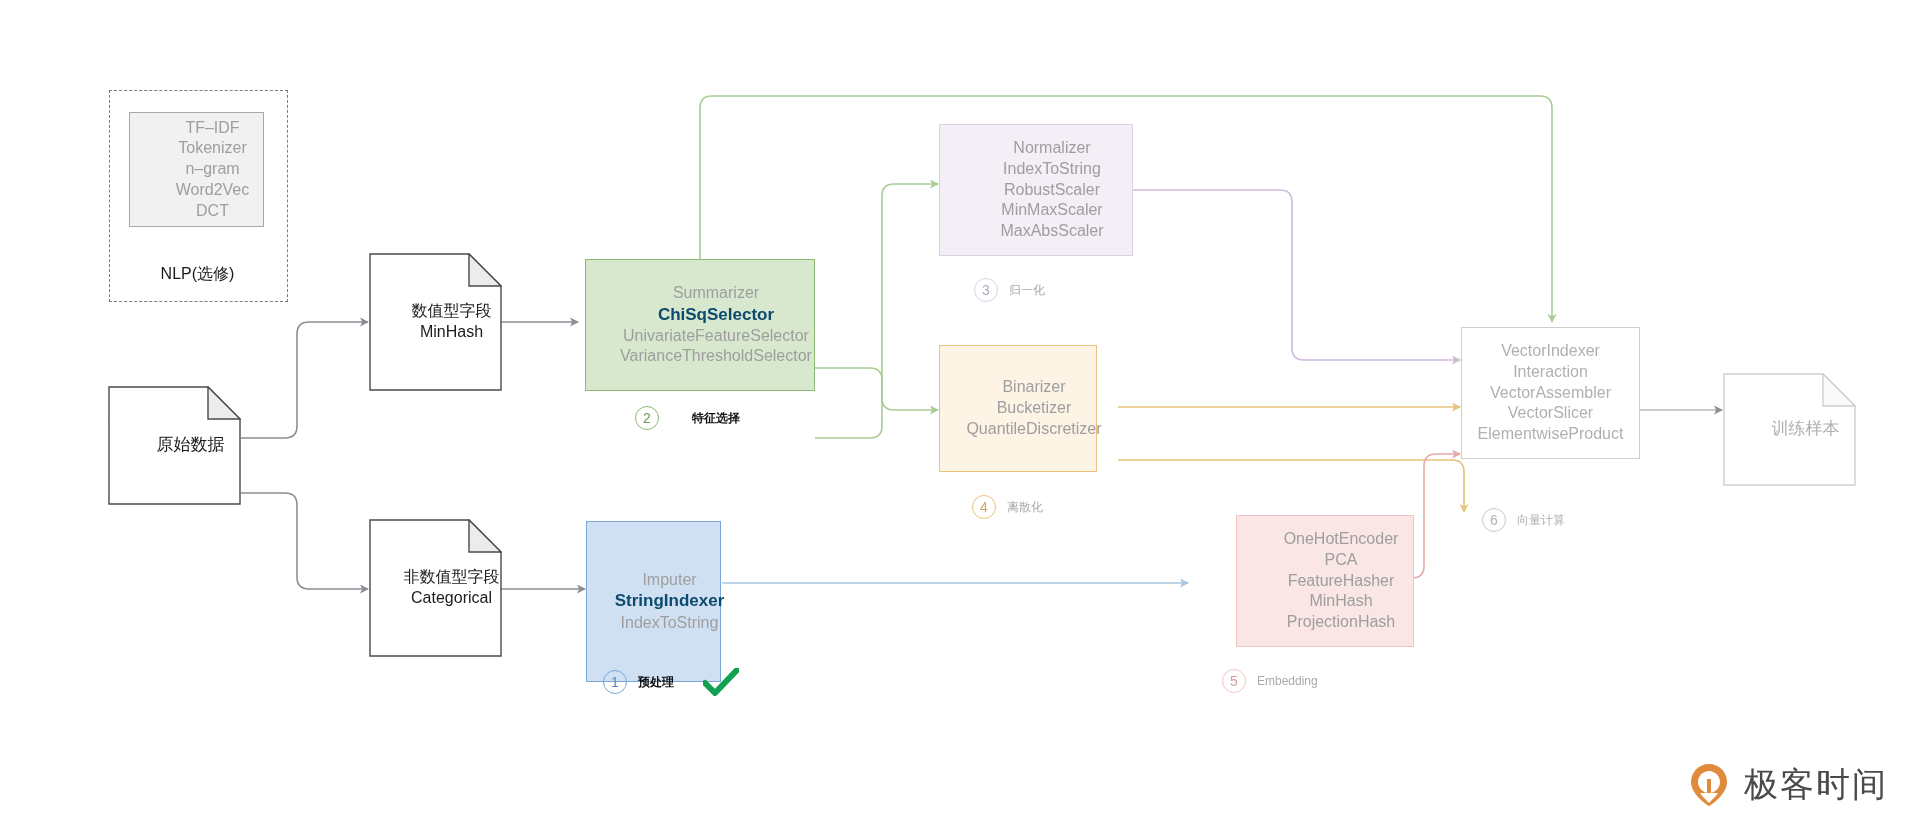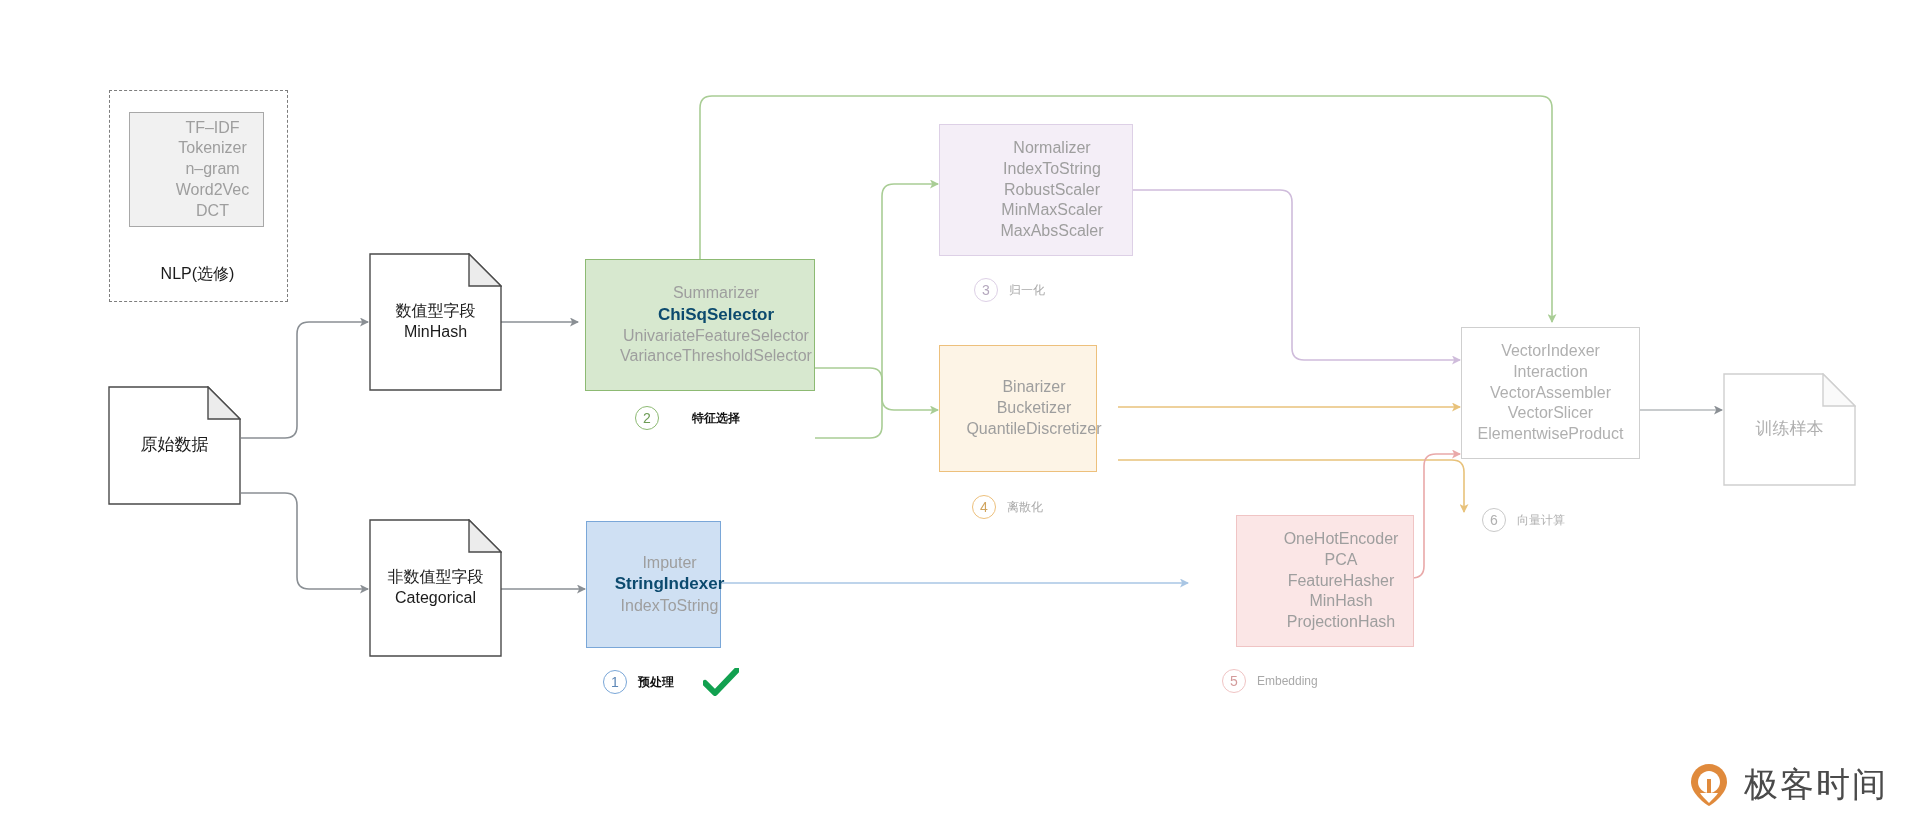--- a/index.html
+++ b/index.html
@@ -14,21 +14,21 @@
 
   .box-green{background:#d7e8cf;border:1px solid #8dba73;}
   .box-purple{background:#f4eef7;border:1px solid #ddd0e6;}
   .box-orange{background:#fdf4e6;border:1px solid #edc07c;}
   .box-pink{background:#fbe6e6;border:1px solid #f0c4c4;}
   .box-blue{background:#cfe0f3;border:1px solid #7aa7d8;}
   .box-grey{background:#f1f1f1;border:1px solid #a8a8a8;}
   .box-lightgrey{border:1px solid #cfcfcf;background:#fff;}
 
   
-  .doc{position:absolute;}
+  .doc{position:absolute;padding-left:32px;}
   .doc .docsvg{position:absolute;left:0;top:0;}
   .doc .doclabel{position:absolute;left:0;top:0;width:100%;height:100%;
         display:flex;align-items:center;justify-content:center;text-align:center;
         line-height:1.30;}
 
   
   .t-dim{color:#9e9e9e;padding-left:32px;}
   .t-dim2{color:#b0b0b0;}
   .t-dark{color:#1b1b1b;}
   .t-strong{color:#0c4a6e;font-weight:bold;}
@@ -203,21 +203,21 @@
   </div>
 
   <div class="node box-orange stack fs16 t-dim" style="left:939px;top:345px;width:158px;height:127px;">
     <div>
       <div>Binarizer</div>
       <div>Bucketizer</div>
       <div>QuantileDiscretizer</div>
     </div>
   </div>
 
-  <div class="node box-blue stack fs16 t-dim" style="left:586px;top:521px;width:135px;height:127px;">
+  <div class="node box-blue stack fs16 t-dim" style="left:586px;top:521px;width:135px;height:161px;">
     <div>
       <div>Imputer</div>
       <div class="t-strong fs17">StringIndexer</div>
       <div>IndexToString</div>
     </div>
   </div>
 
   <div class="node box-pink stack fs16 t-dim" style="left:1200px;top:515px;width:178px;height:132px;margin-left:36px;">
     <div>
       <div>OneHotEncoder</div>

